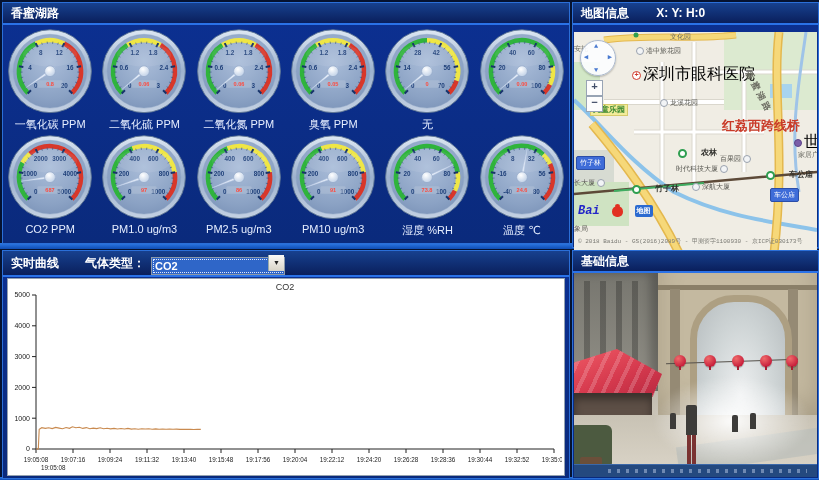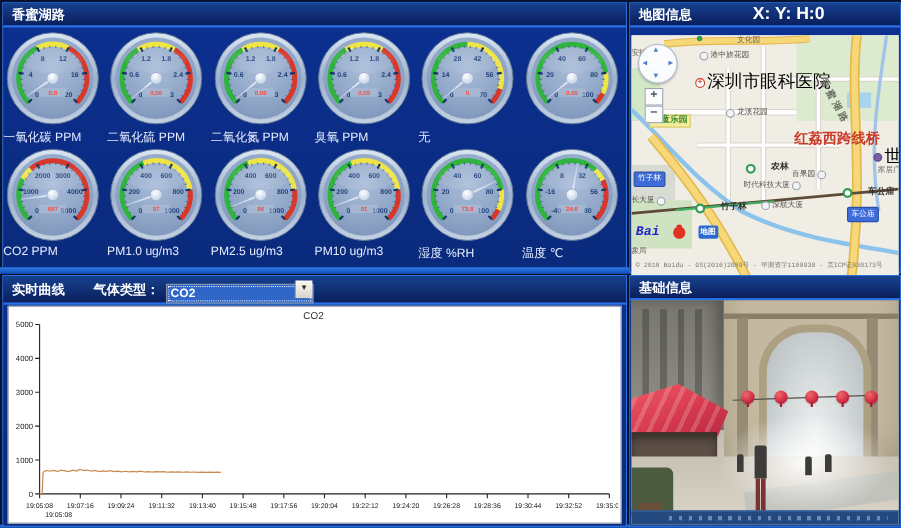--- a/index.html
+++ b/index.html
@@ -11,30 +11,30 @@
   }
   .hstrip{position:absolute;left:0;width:819px;background:linear-gradient(180deg,#2f7be8,#0f4cb4);}
   #strip-mid{top:243px;height:6px;}
   #strip-bot{top:477px;height:3px;}
 
   .panel{position:absolute;background:linear-gradient(180deg,#0c3092 0%,#0a2a7c 100%);
     border:1px solid #2b6fd8;box-shadow:0 0 0 1px #07existing;}
   .panel-hdr{height:20px;line-height:20px;padding-left:8px;color:#ffffff;font-size:12px;font-weight:bold;
     background:linear-gradient(180deg,#17418f 0%,#0a1f5c 100%);
     border-bottom:2px solid #2a72e8;white-space:nowrap;}
-  .panel-hdr .coords{margin-left:52px;font-size:16px;}
+  .panel-hdr .coords{margin-left:24px;font-size:12px;}
 
   #panel-realtime{left:2px;top:2px;width:566px;height:240px;}
   #panel-curve{left:2px;top:250px;width:566px;height:227px;}
   #panel-map{left:572px;top:2px;width:245px;height:244px;}
   #panel-basic{left:572px;top:250px;width:245px;height:227px;}
 
   
   .gauge-grid{display:grid;grid-template-columns:repeat(6,1fr);padding-top:2px;}
-  .gauge{display:flex;flex-direction:column;height:106px;}
+  .gauge{display:flex;flex-direction:column;align-items:center;height:106px;}
   .gauge svg{display:block;}
   .gauge-label{font-size:11px;color:#e6eeff;margin-top:-2px;white-space:nowrap;}
 
   
   #curve-hdr{height:24px;line-height:24px;display:flex;align-items:center;}
   #curve-hdr .gas-label{margin-left:26px;font-weight:bold;font-size:12px;color:#fff;}
   .combo{position:relative;width:134px;height:18px;margin-left:6px;}
   .gas-select{width:134px;height:18px;background:#2f66c8;color:#fff;font-weight:bold;font-size:11px;
     border:1px solid #8b99a9;outline:1px dotted #dfe8ff;outline-offset:-3px;
     -webkit-appearance:none;appearance:none;padding:0 3px;font-family:inherit;}

